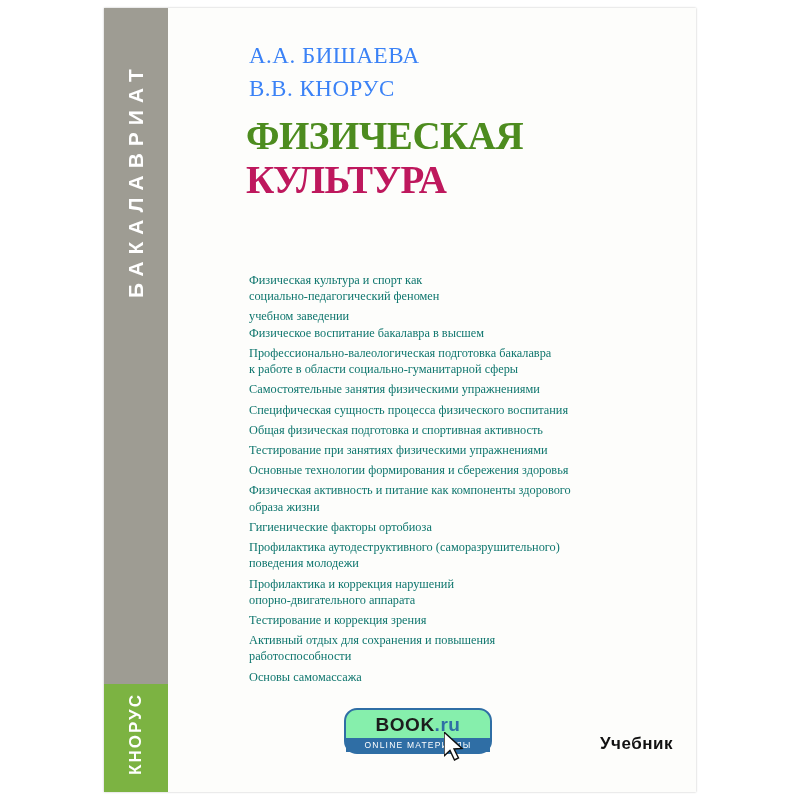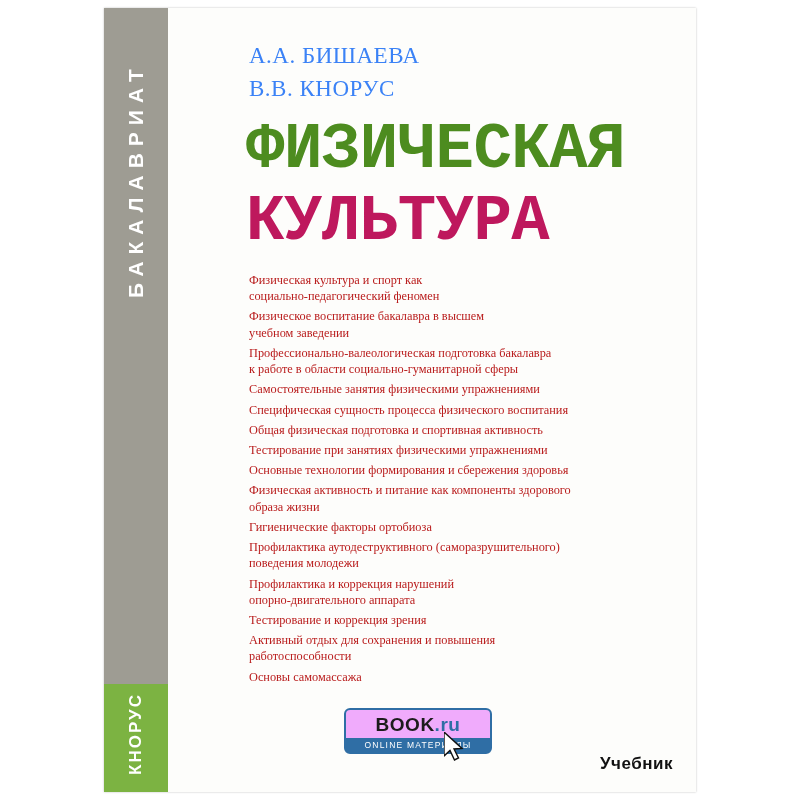--- a/index.html
+++ b/index.html
@@ -92,53 +92,53 @@
     color: #3b82f6;
     line-height: 1.45;
     letter-spacing: 0.5px;
   }
 
   .title {
     position: absolute;
     left: 78px;
     top: 106px;
     width: 460px;
-    font-family: Liberation Mono, monospace;
-    font-weight: bold;
-    font-size: 64px;
+    font-family: Liberation Serif, serif;
+    font-weight: bold;
+    font-size: 39px;
     line-height: 1.13;
     color: #4d8c1f;
     letter-spacing: -0.5px;
   }
   .title .line2 { color: #be185d; }
 
   .toc {
     position: absolute;
     left: 81px;
     top: 264px;
     width: 430px;
     font-family: "Liberation Serif", serif;
     font-size: 12.3px;
-    color: #b91c1c;
+    color: #0f766e;
     line-height: 1.32;
   }
   .toc-item {
     margin-bottom: 4px;
   }
 
   
   .badge {
     position: absolute;
     left: 176px;
     top: 700px;
     width: 148px;
     height: 46px;
-    background: #f0abfc;
+    background: #86efac;
     border: 2px solid #2f6ea5;
-    border-radius: 6px;
+    border-radius: 13px;
     box-sizing: border-box;
   }
   .badge-top {
     position: absolute;
     left: 0; top: 4px;
     width: 100%;
     text-align: center;
     font-family: "Liberation Sans", sans-serif;
     font-weight: bold;
     font-size: 19px;
@@ -169,21 +169,20 @@
 
   .uchebnik {
     position: absolute;
     left: 432px;
     top: 726px;
     font-family: "Liberation Sans", sans-serif;
     font-weight: bold;
     font-size: 17px;
     color: #111111;
     letter-spacing: 0.5px;
-    margin-top: 20px;
   }
 </style>
 </head>
 <body>
 
 <div id="cover">
   <div class="book">
 
     <div class="spine"></div>
     <div class="spine-green"></div>
@@ -201,22 +200,22 @@
         <div>ФИЗИЧЕСКАЯ</div>
         <div class="line2">КУЛЬТУРА</div>
       </div>
 
       <div class="toc" id="toc">
           <div class="toc-item">
             <div>Физическая культура и спорт как</div>
             <div>социально-педагогический феномен</div>
           </div>
           <div class="toc-item">
+            <div>учебном заведении</div>
             <div>Физическое воспитание бакалавра в высшем</div>
-            <div>учебном заведении</div>
           </div>
           <div class="toc-item">
             <div>Профессионально-валеологическая подготовка бакалавра</div>
             <div>к работе в области социально-гуманитарной сферы</div>
           </div>
           <div class="toc-item">
             <div>Самостоятельные занятия физическими упражнениями</div>
           </div>
           <div class="toc-item">
             <div>Специфическая сущность процесса физического воспитания</div>

